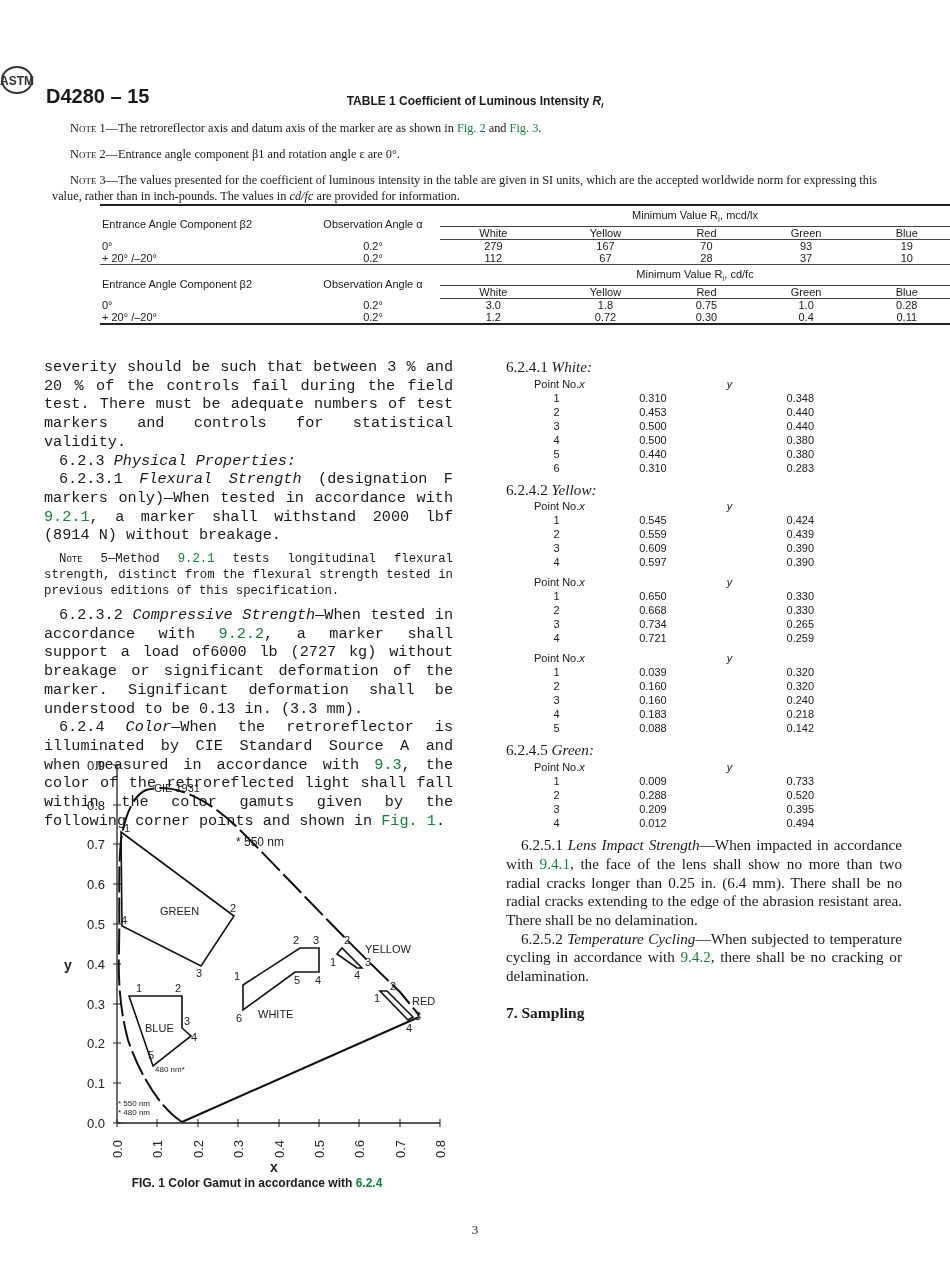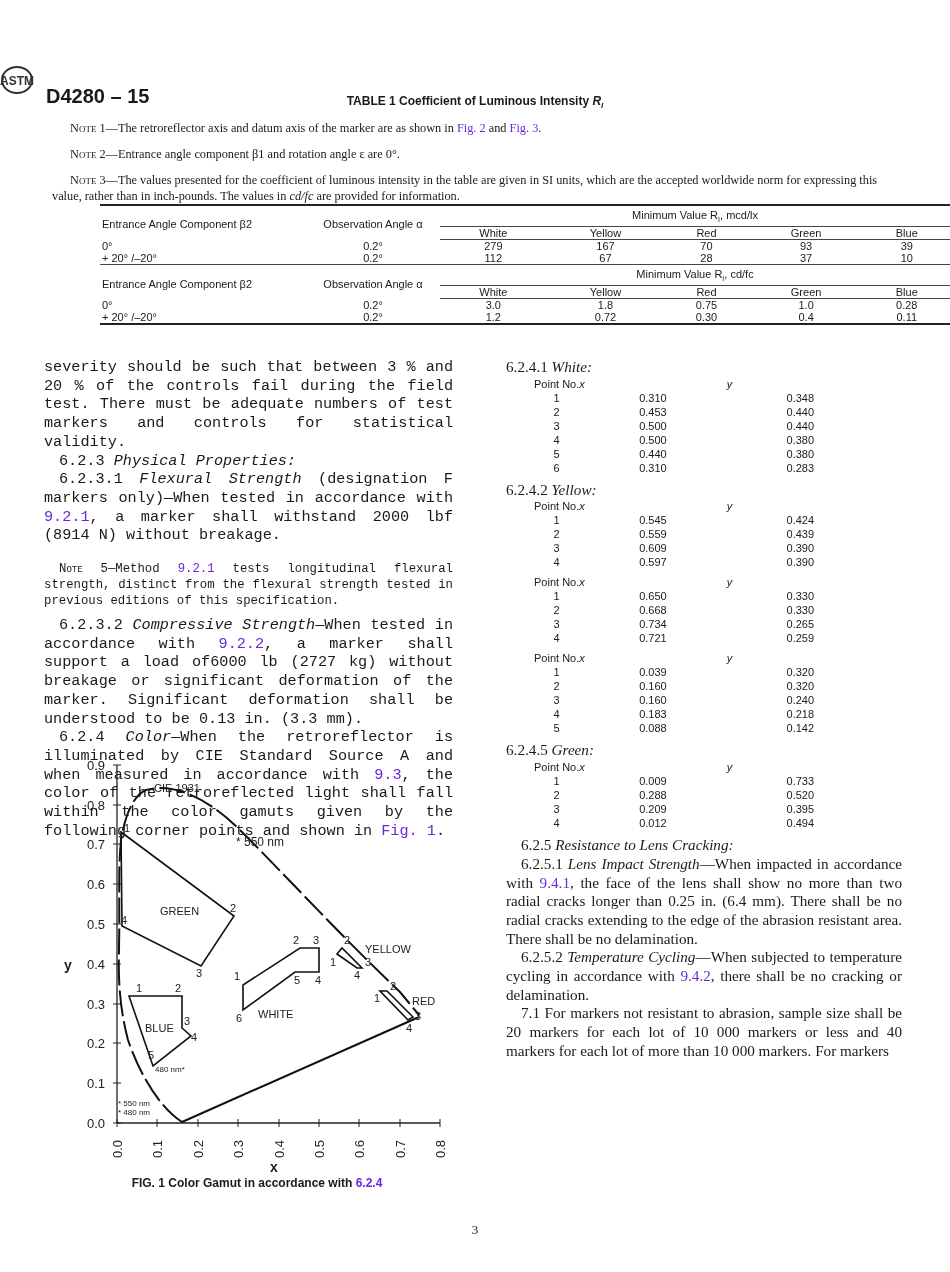--- a/index.html
+++ b/index.html
@@ -1,17 +1,17 @@
 <!DOCTYPE html>
 <html><head>
 <meta charset="utf-8">
 <style>
   html, body { margin: 0; padding: 0; background: #fff; }
   body { width: 950px; height: 1272px; position: relative; overflow: hidden; color: #1a1a1a; }
-  a.ref, .ref { color: #6d28d9; text-decoration: none; }
+  a.ref, .ref { color: #15803d; text-decoration: none; }
 
   
   .hdr { position: absolute; top: 52px; left: 0; width: 950px; text-align: left; }
   .hdr .logo { display: inline-block; vertical-align: middle; width: 34px; height: 30px; margin-right: 8px; }
   .hdr .code { display: inline-block; vertical-align: middle; font-family: "Liberation Sans", sans-serif; font-weight: bold; font-size: 20px; margin-top: 33px; }
   .table-title { position: absolute; top: 94px; left: 0; width: 950px; text-align: center; font-family: "Liberation Sans", sans-serif; font-weight: bold; font-size: 12px; }
   .table-title sub { font-size: 8px; font-style: italic; }
 
   .note { position: absolute; left: 52px; width: 850px; font-family: "Liberation Serif", serif; font-size: 12.3px; line-height: 16px; text-indent: 18px; }
   .note .nlab { font-variant: small-caps; }
@@ -24,21 +24,21 @@
   table.t1 .hd1 td { padding-top: 3px; }
   table.t1 .c { text-align: center; }
   table.t1 .mv { border-bottom: 1px solid #444; }
   table.t1 .hl td { border-bottom: 1px solid #444; }
   table.t1 .sep td { border-top: 1px solid #444; }
 
   
   .col-left { position: absolute; left: 44px; top: 358px; width: 409px; font-family: Liberation Mono, monospace; font-size: 15.2px; line-height: 18.7px; text-align: justify; }
   .col-left p { margin: 0; }
   .col-left p.ind { text-indent: 15px; }
-  .col-left .note5 { font-size: 12.3px; line-height: 16px; margin: 16px 0 7px 0; text-indent: 15px; }
+  .col-left .note5 { font-size: 12.3px; line-height: 16px; margin: 6px 0 7px 0; text-indent: 15px; }
 
   .col-right { position: absolute; left: 506px; top: 358px; width: 396px; font-family: "Liberation Serif", serif; font-size: 15.2px; line-height: 18.7px; text-align: justify; }
   .col-right p { margin: 0; }
   .col-right p.ind { text-indent: 15px; }
   .subhead { margin: 0 0 6px 0; }
   table.pts { margin-left: 28px; width: 340px; border-collapse: collapse; font-family: "Liberation Sans", sans-serif; font-size: 11px; margin-bottom: 6px; }
   table.pts td { padding: 0; line-height: 14px; text-align: center; }
   table.pts td.pn { width: 34px; text-align: center; }
   table.pts th { font-weight: normal; line-height: 14px; padding: 0; }
   table.pts th.pn { text-align: left; width: 34px; white-space: nowrap; }
@@ -92,21 +92,21 @@
     <td class="c">Green</td>
     <td class="c">Blue</td>
   </tr>
   <tr>
     <td>0°</td>
     <td class="c">0.2°</td>
     <td class="c">279</td>
     <td class="c">167</td>
     <td class="c">70</td>
     <td class="c">93</td>
-    <td class="c">39</td>
+    <td class="c">19</td>
   </tr>
   <tr>
     <td>+ 20° /–20°</td>
     <td class="c">0.2°</td>
     <td class="c">112</td>
     <td class="c">67</td>
     <td class="c">28</td>
     <td class="c">37</td>
     <td class="c">10</td>
   </tr>
@@ -432,19 +432,18 @@
           <td>0.395</td>
         </tr>
     <tr>
           <td class="pn">4</td>
           <td>0.012</td>
           <td>0.494</td>
         </tr>
   </tbody>
     </table>
 
-  <p class="ind"><span>6.2.5 </span><i>Resistance to Lens Cracking:</i></p>
   <p class="ind"><span>6.2.5.1 </span><i>Lens Impact Strength</i><span>—When impacted in accordance with </span><a class="ref">9.4.1</a><span>, the face of the lens shall show no more than two radial cracks longer than 0.25 in. (6.4 mm). There shall be no radial cracks extending to the edge of the abrasion resistant area. There shall be no delamination.</span></p>
   <p class="ind"><span>6.2.5.2 </span><i>Temperature Cycling</i><span>—When subjected to temperature cycling in accordance with </span><a class="ref">9.4.2</a><span>, there shall be no cracking or delamination.</span></p>
-  <p class="ind">7.1  For markers not resistant to abrasion, sample size shall be 20 markers for each lot of 10 000 markers or less and 40 markers for each lot of more than 10 000 markers. For markers</p>
+  <p class="sec7">7.  Sampling</p>
 </div>
 
 <div class="pageno">3</div>
 
 </body></html>

